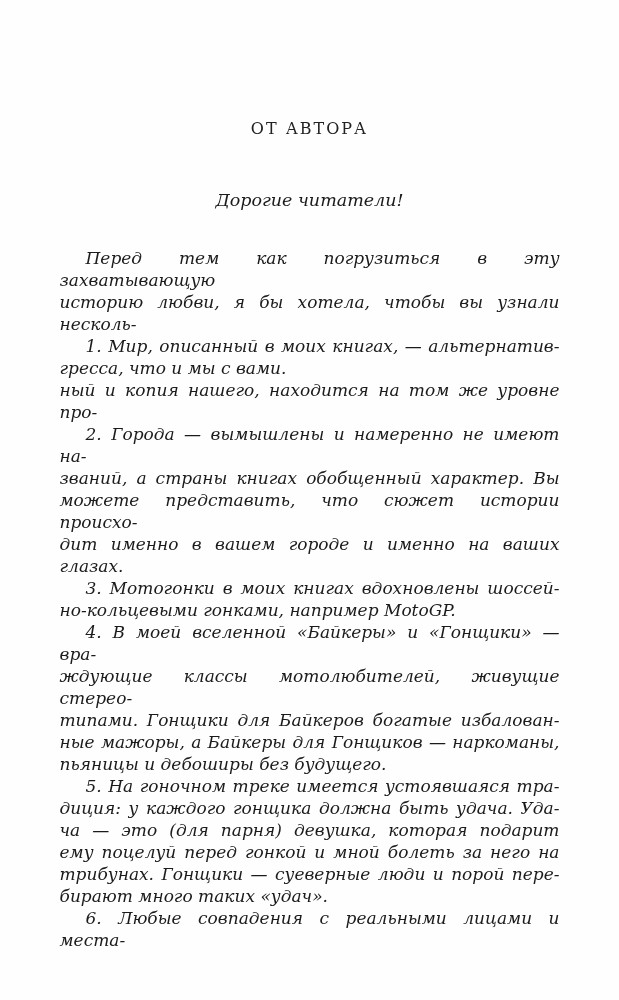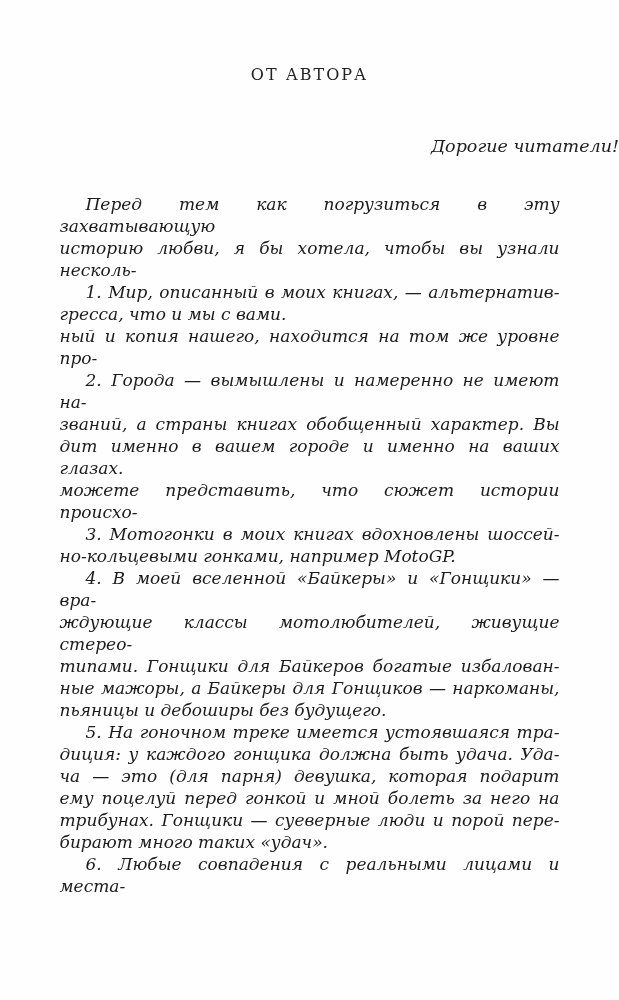--- a/index.html
+++ b/index.html
@@ -13,31 +13,31 @@
     height: 1000px;
     margin: 0 auto;
     background: #fefefe;
     color: #1b1b1b;
     font-family: "DejaVu Serif", "Liberation Serif", serif;
     overflow: hidden;
     box-sizing: border-box;
   }
   .chapter-title {
     margin: 0;
-    padding-top: 65px;
+    padding-top: 119px;
     text-align: center;
     font-size: 16px;
     font-weight: normal;
     letter-spacing: 2px;
     font-style: normal;
     color: #222;
   }
   .salutation {
     margin: 52px 0 0 0;
-    text-align: right;
+    text-align: center;
     font-style: italic;
     font-size: 17.5px;
     color: #1b1b1b;
   }
   .body-text {
     width: 500px;
     margin: 37px auto 0 auto;
     font-style: italic;
     font-size: 17px;
     color: #1b1b1b;
@@ -65,22 +65,22 @@
   <p class="salutation">Дорогие читатели!</p>
 
   <div class="body-text">
       <div class="line para-start">Перед тем как погрузиться в эту захватывающую</div>
       <div class="line">историю любви, я бы хотела, чтобы вы узнали несколь-</div>
       <div class="line para-start">1. Мир, описанный в моих книгах, — альтернатив-</div>
       <div class="line para-end">гресса, что и мы с вами.</div>
       <div class="line">ный и копия нашего, находится на том же уровне про-</div>
       <div class="line para-start">2. Города — вымышлены и намеренно не имеют на-</div>
       <div class="line">званий, а страны книгах обобщенный характер. Вы</div>
+      <div class="line">можете представить, что сюжет истории происхо-</div>
       <div class="line para-end">дит именно в вашем городе и именно на ваших глазах.</div>
-      <div class="line">можете представить, что сюжет истории происхо-</div>
       <div class="line para-start">3. Мотогонки в моих книгах вдохновлены шоссей-</div>
       <div class="line para-end">но-кольцевыми гонками, например MotoGP.</div>
       <div class="line para-start">4. В моей вселенной «Байкеры» и «Гонщики» — вра-</div>
       <div class="line">ждующие классы мотолюбителей, живущие стерео-</div>
       <div class="line">типами. Гонщики для Байкеров богатые избалован-</div>
       <div class="line">ные мажоры, а Байкеры для Гонщиков — наркоманы,</div>
       <div class="line para-end">пьяницы и дебоширы без будущего.</div>
       <div class="line para-start">5. На гоночном треке имеется устоявшаяся тра-</div>
       <div class="line">диция: у каждого гонщика должна быть удача. Уда-</div>
       <div class="line">ча — это (для парня) девушка, которая подарит</div>

